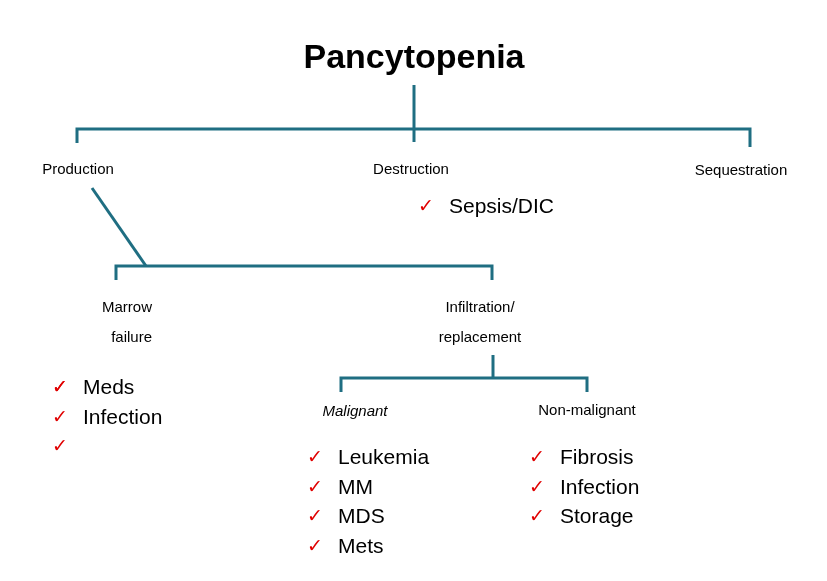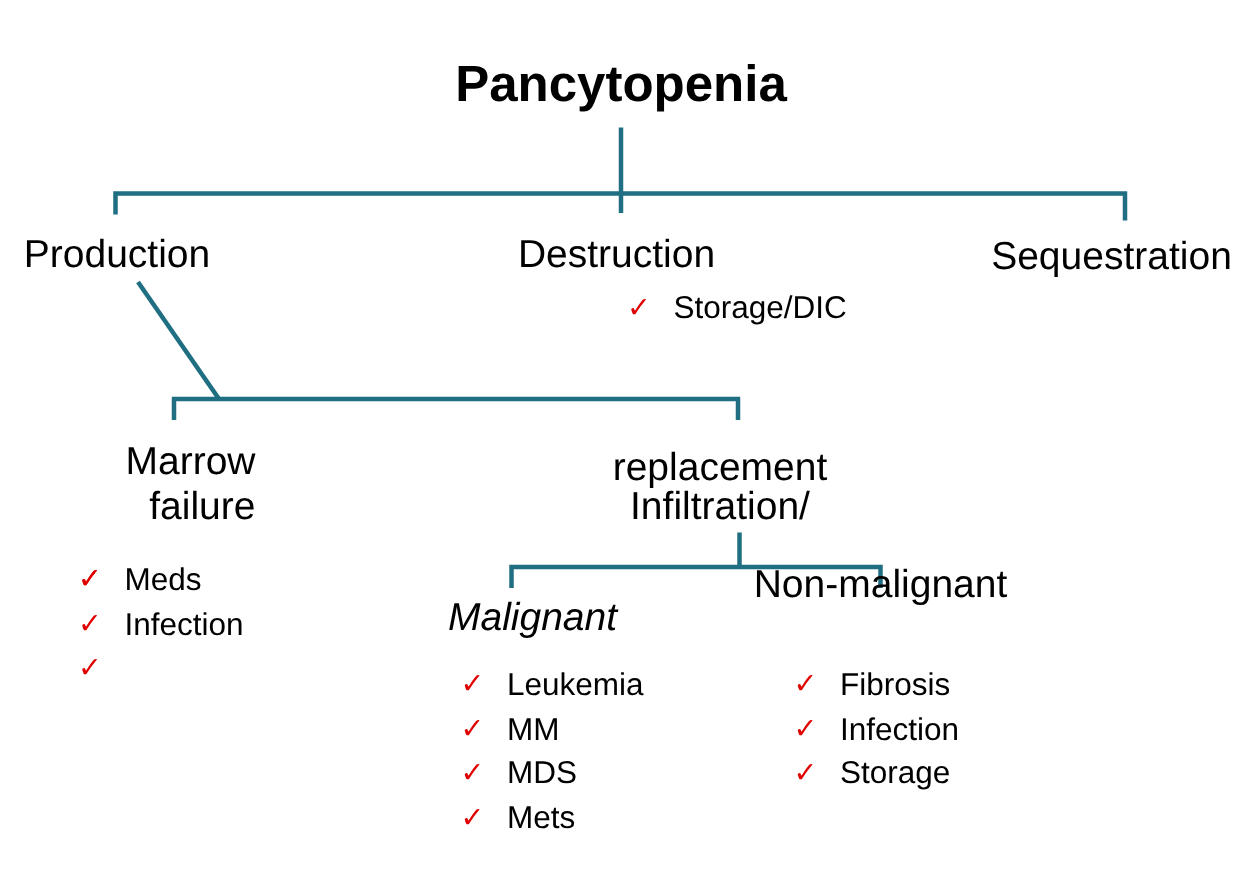--- a/index.html
+++ b/index.html
@@ -1,19 +1,19 @@
 <!DOCTYPE html>
 <html><head>
   <meta charset="utf-8">
   <style>
     html, body { margin: 0; padding: 0; background: #ffffff; }
     body { width: 827px; height: 581px; position: relative; overflow: hidden;
            font-family: "Liberation Sans", sans-serif; color: #000; }
     svg.lines { position: absolute; left: 0; top: 0; width: 827px; height: 581px; }
-    .node { position: absolute; font-size: 26px; line-height: 26px; white-space: nowrap; }
+    .node { position: absolute; font-size: 15px; line-height: 26px; white-space: nowrap; }
     .center { text-align: center; transform: translateX(-50%); }
     .title { font-weight: bold; font-size: 34px; }
     ul.checks { position: absolute; list-style: none; margin: 0; padding: 0;
                 font-size: 21px; line-height: 29.5px; }
     ul.checks li { position: relative; padding-left: 31px; white-space: nowrap; }
     .check-icon { position: absolute; left: 0; top: 0; color: #e00000; font-size: 19px; }
   </style>
 </head>
 <body>
 
@@ -28,41 +28,41 @@
   </g>
 </svg>
 
 <div class="node center title" style="left:414px; top:43px;">Pancytopenia</div>
 
 <div class="node center" style="left:78px; top:156px;">Production</div>
 <div class="node center" style="left:411px; top:156px;">Destruction</div>
 <div class="node center" style="left:741px; top:157px;">Sequestration</div>
 
 <ul class="checks" style="left:418px; top:191px;">
-  <li><span class="check-icon">✓</span><span>Storage/DIC</span></li>
+  <li><span class="check-icon">✓</span><span>Sepsis/DIC</span></li>
 </ul>
 
 <div class="node center" style="left:116px; top:294px;margin-left:11px;">
   <div>Marrow</div>
   <div style="margin-top:4px;text-align:right;">failure</div>
 </div>
 <div class="node center" style="left:480px; top:294px;">
+  <div>Infiltration/</div>
   <div style="margin-top:4px;">replacement</div>
-  <div>Infiltration/</div>
 </div>
 
 <ul class="checks" style="left:52px; top:372px;">
   <li><span class="check-icon">✓</span></li>
   <li><span class="check-icon">✓</span><span>Meds</span></li>
   <li><span class="check-icon">✓</span><span>Infection</span></li>
   <li><span class="check-icon">✓</span></li>
 </ul>
 
 <div class="node center" style="left:355px; top:398px;font-style:italic;">Malignant</div>
-<div class="node center" style="left:587px; top:376px;">Non-malignant</div>
+<div class="node center" style="left:587px; top:397px;">Non-malignant</div>
 
 <ul class="checks" style="left:307px; top:442px;">
   <li><span class="check-icon">✓</span><span>Leukemia</span></li>
   <li><span class="check-icon">✓</span><span>MM</span></li>
   <li><span class="check-icon">✓</span><span>MDS</span></li>
   <li><span class="check-icon">✓</span><span>Mets</span></li>
 </ul>
 
 <ul class="checks" style="left:529px; top:442px;">
   <li><span class="check-icon">✓</span><span>Fibrosis</span></li>

